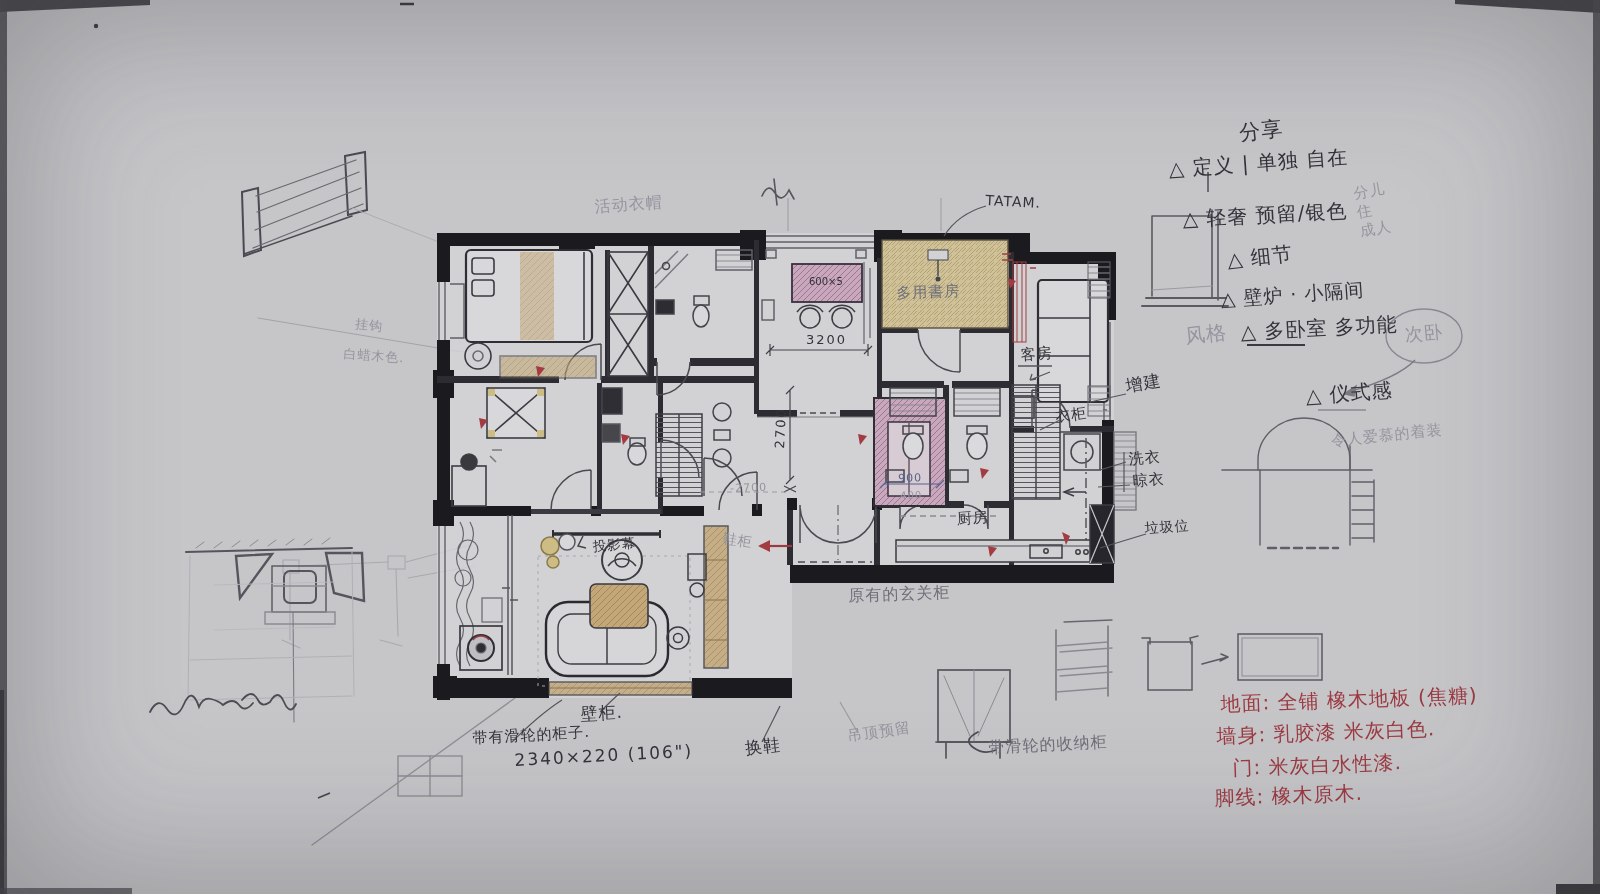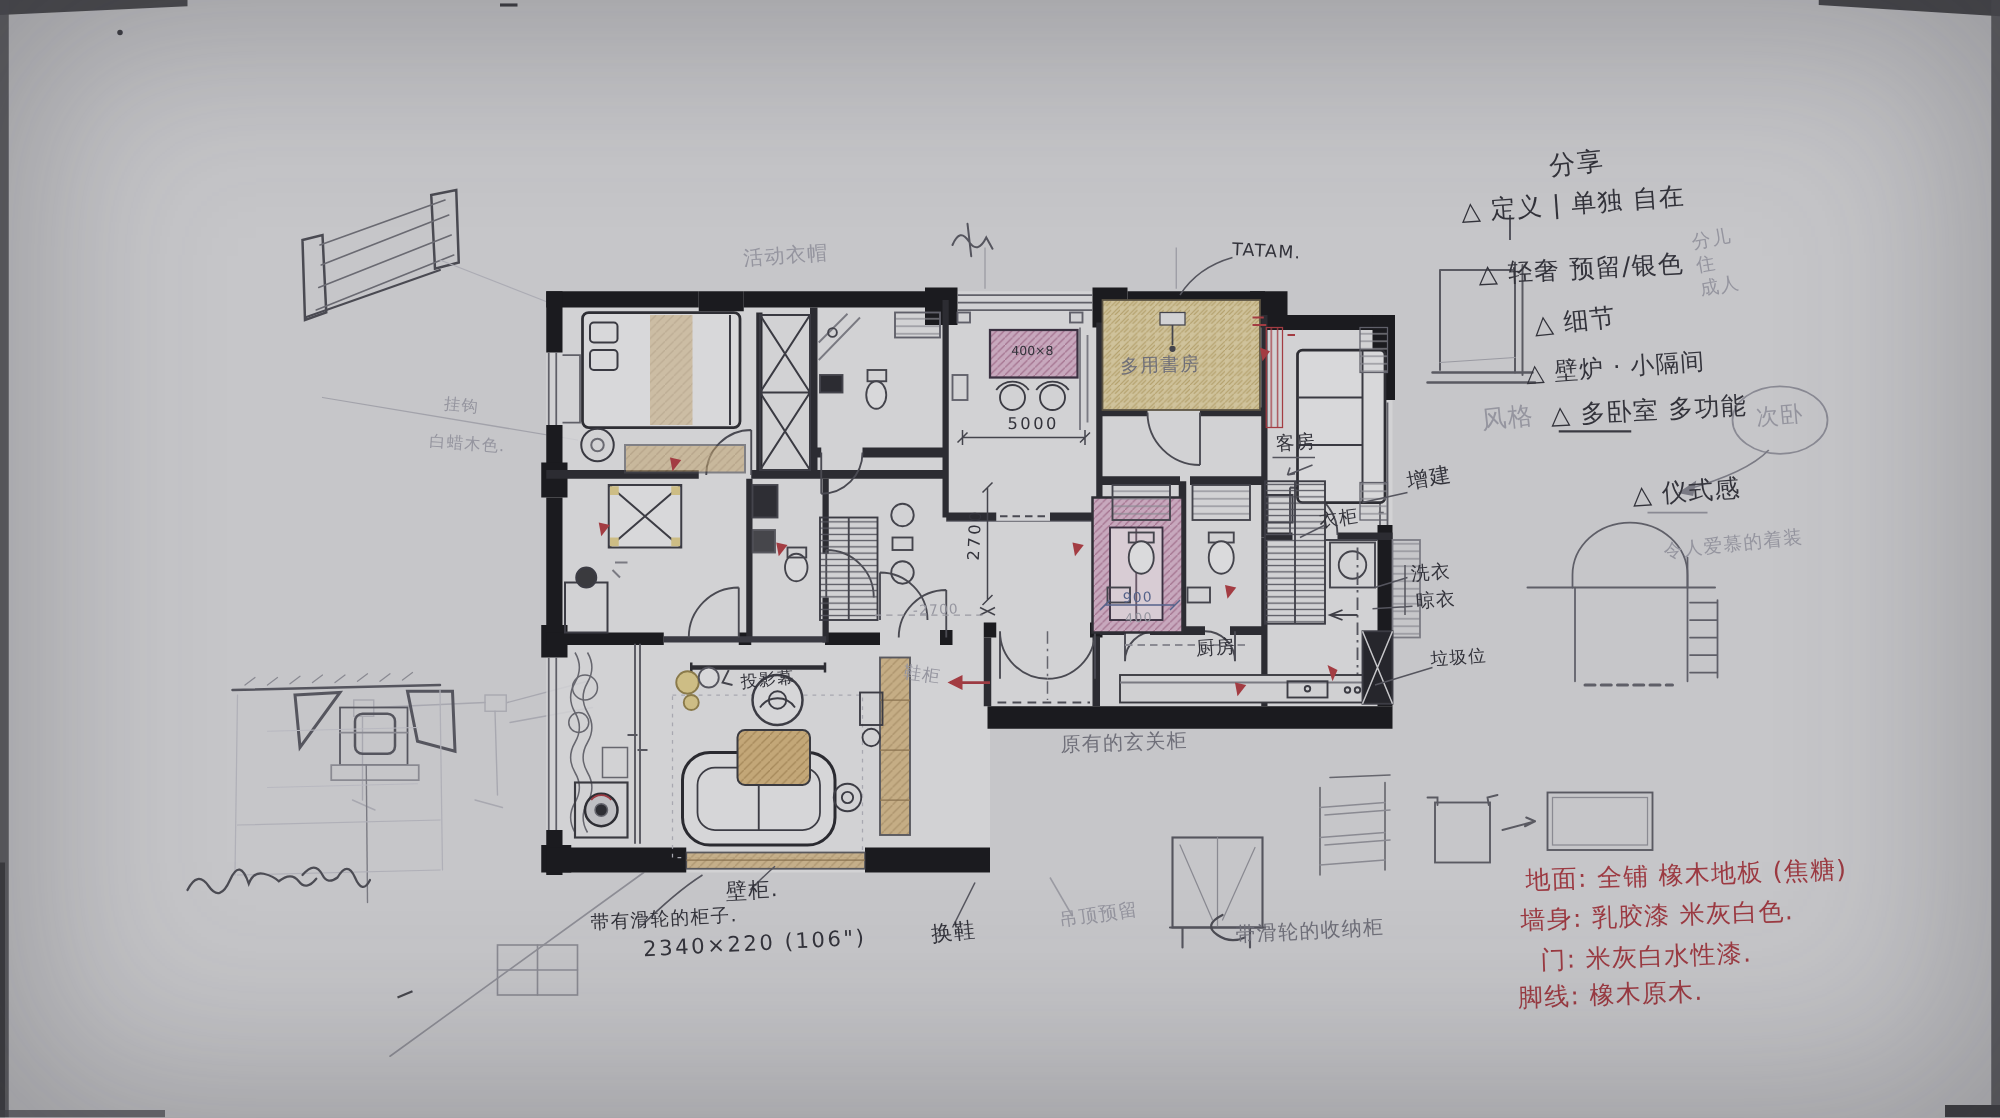--- a/index.html
+++ b/index.html
@@ -444,22 +444,22 @@
 <span class="lbl pen" style="left:1330px;top:432px;font-size:15px;transform:rotate(-6deg)">令人爱慕的着装</span>
 
 <span class="lbl red" style="left:1220px;top:692px;font-size:20px;transform:rotate(-2deg)">地面: 全铺 橡木地板 (焦糖)</span>
 <span class="lbl red" style="left:1216px;top:724px;font-size:20px;transform:rotate(-2deg)">墙身: 乳胶漆 米灰白色.</span>
 <span class="lbl red" style="left:1232px;top:756px;font-size:20px;transform:rotate(-2deg)">门: 米灰白水性漆.</span>
 <span class="lbl red" style="left:1214px;top:786px;font-size:20px;transform:rotate(-2deg)">脚线: 橡木原木.</span>
 
 <span class="lbl ink" style="left:986px;top:192px;font-size:14px;transform:rotate(3deg)">TATAM.</span>
 <span class="lbl pen" style="left:594px;top:197px;font-size:16px;transform:rotate(-4deg)">活动衣帽</span>
 <span class="lbl mid" style="left:896px;top:284px;font-size:15px;transform:rotate(-2deg)">多用書房</span>
-<span class="lbl ink" style="left:809px;top:276px;font-size:10px;letter-spacing:0">400×8</span>
-<span class="lbl ink" style="left:806px;top:332px;font-size:13px;letter-spacing:2px">5000</span>
+<span class="lbl ink" style="left:809px;top:276px;font-size:10px;letter-spacing:0">600×5</span>
+<span class="lbl ink" style="left:806px;top:332px;font-size:13px;letter-spacing:2px">3200</span>
 <span class="lbl ink" style="left:1020px;top:346px;font-size:15px;transform:rotate(-4deg)">客房</span>
 <span class="lbl ink" style="left:1054px;top:408px;font-size:15px;transform:rotate(-8deg)">衣柜</span>
 <span class="lbl ink" style="left:1124px;top:376px;font-size:17px;transform:rotate(-10deg)">增建</span>
 <span class="lbl ink" style="left:1128px;top:450px;font-size:15px;transform:rotate(-4deg)">洗衣</span>
 <span class="lbl ink" style="left:1132px;top:472px;font-size:15px;transform:rotate(-4deg)">晾衣</span>
 <span class="lbl ink" style="left:1144px;top:520px;font-size:14px;transform:rotate(-4deg)">垃圾位</span>
 <span class="lbl ink" style="left:956px;top:510px;font-size:15px;transform:rotate(-4deg)">厨房</span>
 <span class="lbl ink" style="left:772px;top:448px;font-size:13px;transform:rotate(-87deg);letter-spacing:2px">2700</span>
 <span class="lbl pen" style="left:730px;top:482px;font-size:11px;transform:rotate(-2deg)">-2700</span>
 <span class="lbl blue" style="left:898px;top:472px;font-size:11px;transform:rotate(-2deg)">900</span>

